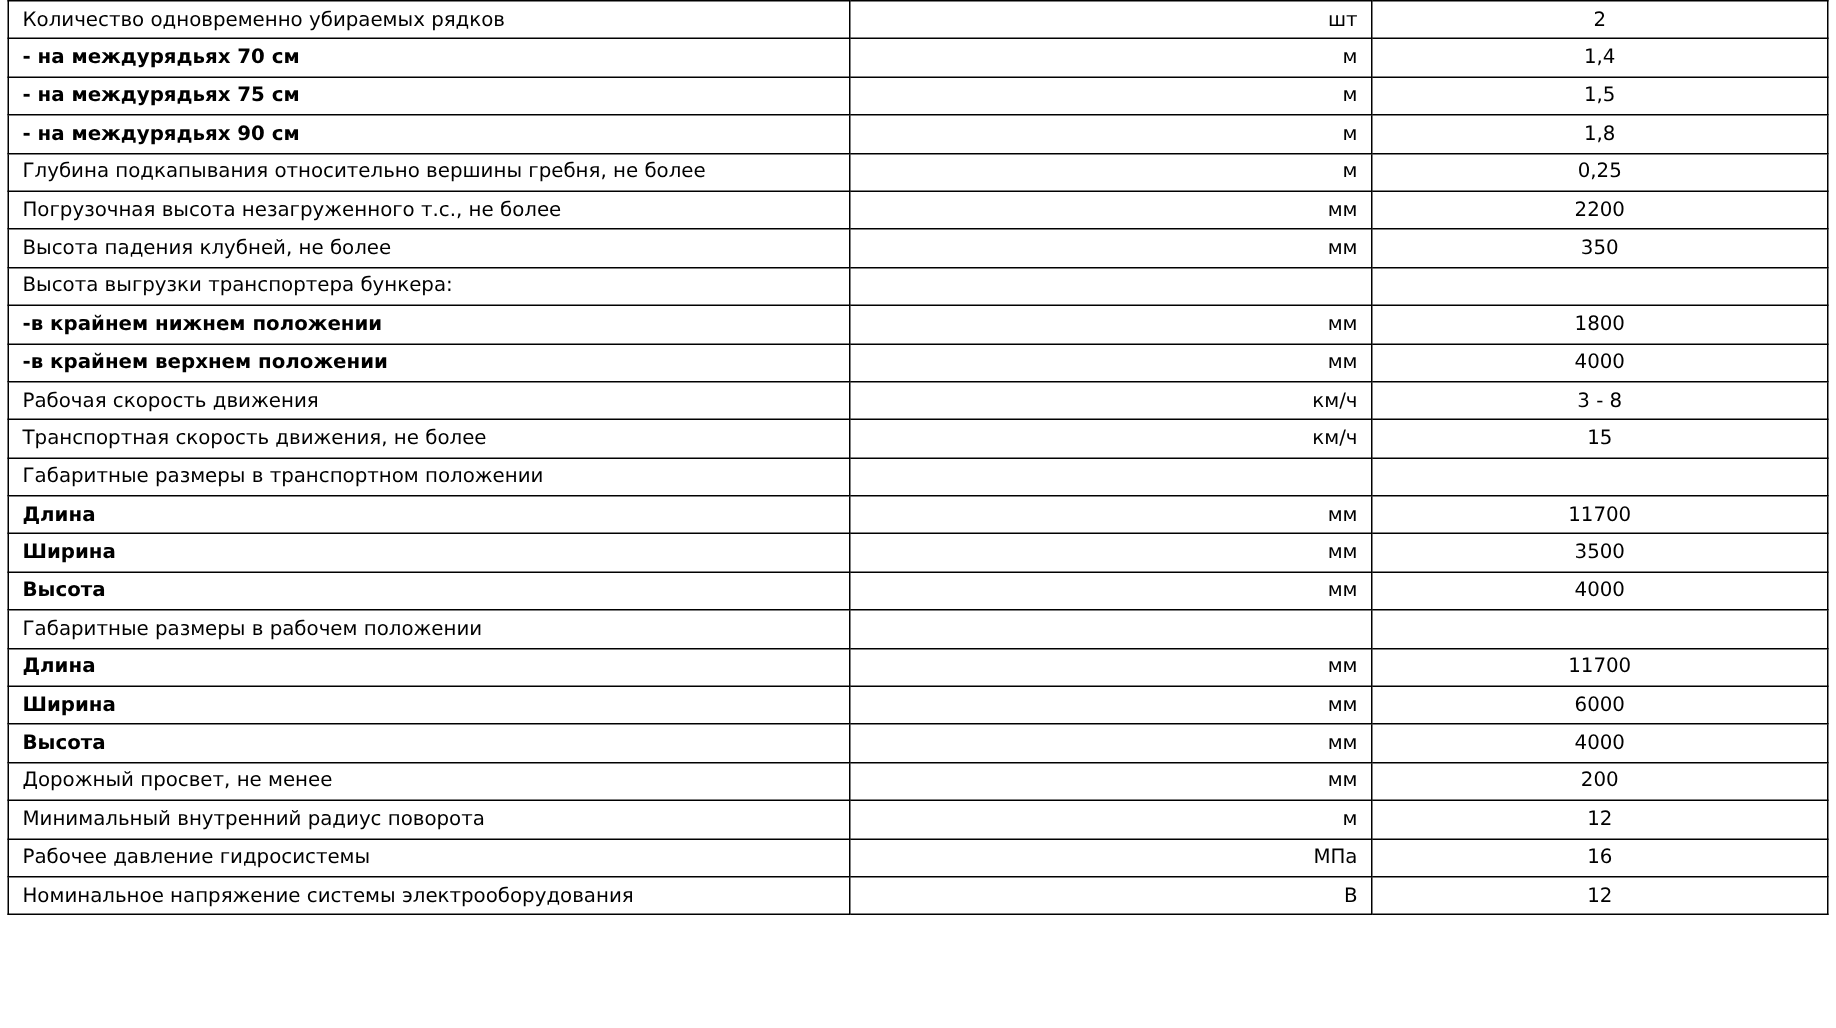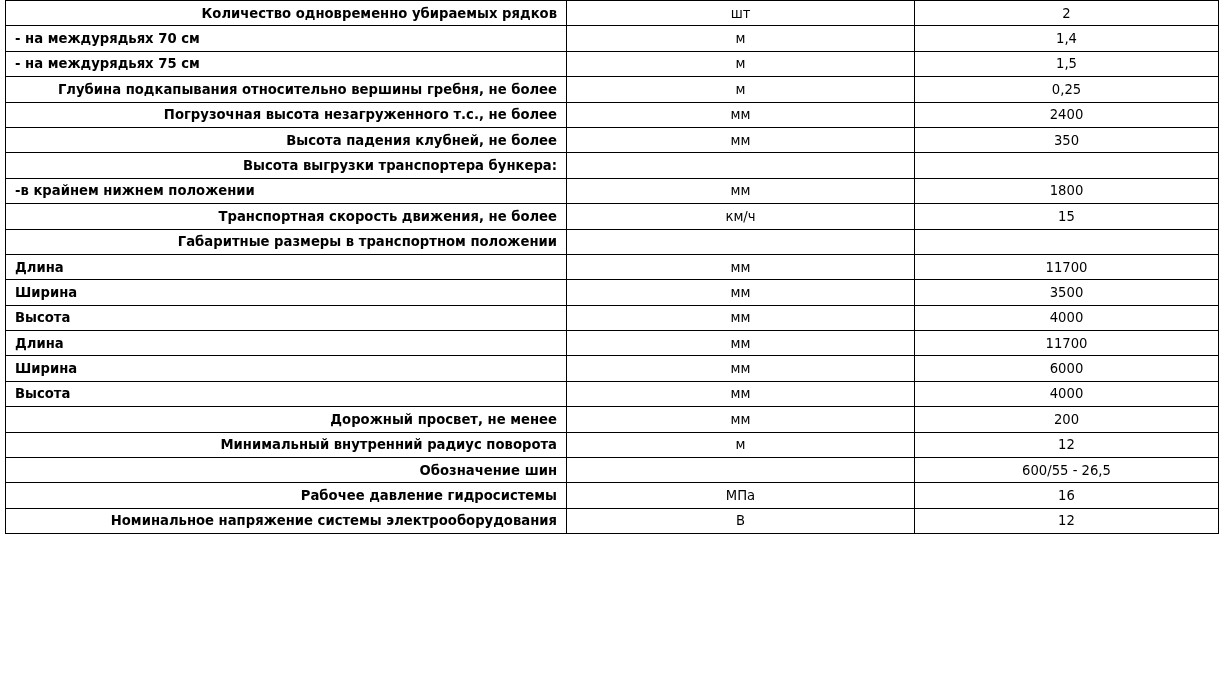--- a/index.html
+++ b/index.html
@@ -40,25 +40,24 @@
     color: #000000;
     vertical-align: middle;
     white-space: nowrap;
     overflow: hidden;
   }
   td.cell-param {
     text-align: left;
     font-weight: bold;
   }
   td.cell-param.bold {
-    font-weight: bold;
-    text-align: right;
+    font-weight: normal;
   }
   td.cell-unit {
-    text-align: center;
+    text-align: right;
     font-size: 12.6px;
   }
   td.cell-value {
     text-align: center;
     font-size: 13.2px;
   }
 </style>
 </head>
 <body>
 
@@ -79,43 +78,58 @@
           <td class="cell-param"> - на междурядьях 70 см</td>
           <td class="cell-unit">м</td>
           <td class="cell-value">1,4</td>
         </tr>
         <tr>
           <td class="cell-param"> - на междурядьях 75 см</td>
           <td class="cell-unit">м</td>
           <td class="cell-value">1,5</td>
         </tr>
         <tr>
+          <td class="cell-param"> - на междурядьях 90 см</td>
+          <td class="cell-unit">м</td>
+          <td class="cell-value">1,8</td>
+        </tr>
+        <tr>
           <td class="cell-param bold">Глубина подкапывания относительно вершины гребня, не более</td>
           <td class="cell-unit">м</td>
           <td class="cell-value">0,25</td>
         </tr>
         <tr>
           <td class="cell-param bold">Погрузочная высота незагруженного т.с., не более</td>
           <td class="cell-unit">мм</td>
-          <td class="cell-value">2400</td>
+          <td class="cell-value">2200</td>
         </tr>
         <tr>
           <td class="cell-param bold">Высота падения клубней, не более</td>
           <td class="cell-unit">мм</td>
           <td class="cell-value">350</td>
         </tr>
         <tr>
           <td class="cell-param bold">Высота выгрузки транспортера бункера:</td>
           <td class="cell-unit"></td>
           <td class="cell-value"></td>
         </tr>
         <tr>
           <td class="cell-param">-в крайнем нижнем положении</td>
           <td class="cell-unit">мм</td>
           <td class="cell-value">1800</td>
+        </tr>
+        <tr>
+          <td class="cell-param">-в крайнем верхнем положении</td>
+          <td class="cell-unit">мм</td>
+          <td class="cell-value">4000</td>
+        </tr>
+        <tr>
+          <td class="cell-param bold">Рабочая скорость движения</td>
+          <td class="cell-unit">км/ч</td>
+          <td class="cell-value">3 - 8</td>
         </tr>
         <tr>
           <td class="cell-param bold">Транспортная скорость движения, не более</td>
           <td class="cell-unit">км/ч</td>
           <td class="cell-value">15</td>
         </tr>
         <tr>
           <td class="cell-param bold">Габаритные размеры в транспортном положении</td>
           <td class="cell-unit"></td>
           <td class="cell-value"></td>
@@ -129,20 +143,25 @@
           <td class="cell-param">Ширина</td>
           <td class="cell-unit">мм</td>
           <td class="cell-value">3500</td>
         </tr>
         <tr>
           <td class="cell-param">Высота</td>
           <td class="cell-unit">мм</td>
           <td class="cell-value">4000</td>
         </tr>
         <tr>
+          <td class="cell-param bold">Габаритные размеры в рабочем положении</td>
+          <td class="cell-unit"></td>
+          <td class="cell-value"></td>
+        </tr>
+        <tr>
           <td class="cell-param">Длина</td>
           <td class="cell-unit">мм</td>
           <td class="cell-value">11700</td>
         </tr>
         <tr>
           <td class="cell-param">Ширина</td>
           <td class="cell-unit">мм</td>
           <td class="cell-value">6000</td>
         </tr>
         <tr>
@@ -154,25 +173,20 @@
           <td class="cell-param bold">Дорожный просвет, не менее</td>
           <td class="cell-unit">мм</td>
           <td class="cell-value">200</td>
         </tr>
         <tr>
           <td class="cell-param bold">Минимальный внутренний радиус поворота</td>
           <td class="cell-unit">м</td>
           <td class="cell-value">12</td>
         </tr>
         <tr>
-          <td class="cell-param bold">Обозначение шин</td>
-          <td class="cell-unit"></td>
-          <td class="cell-value">600/55 - 26,5</td>
-        </tr>
-        <tr>
           <td class="cell-param bold">Рабочее давление гидросистемы</td>
           <td class="cell-unit">МПа</td>
           <td class="cell-value">16</td>
         </tr>
         <tr>
           <td class="cell-param bold">Номинальное напряжение системы электрооборудования</td>
           <td class="cell-unit">В</td>
           <td class="cell-value">12</td>
         </tr>
       </tbody>

